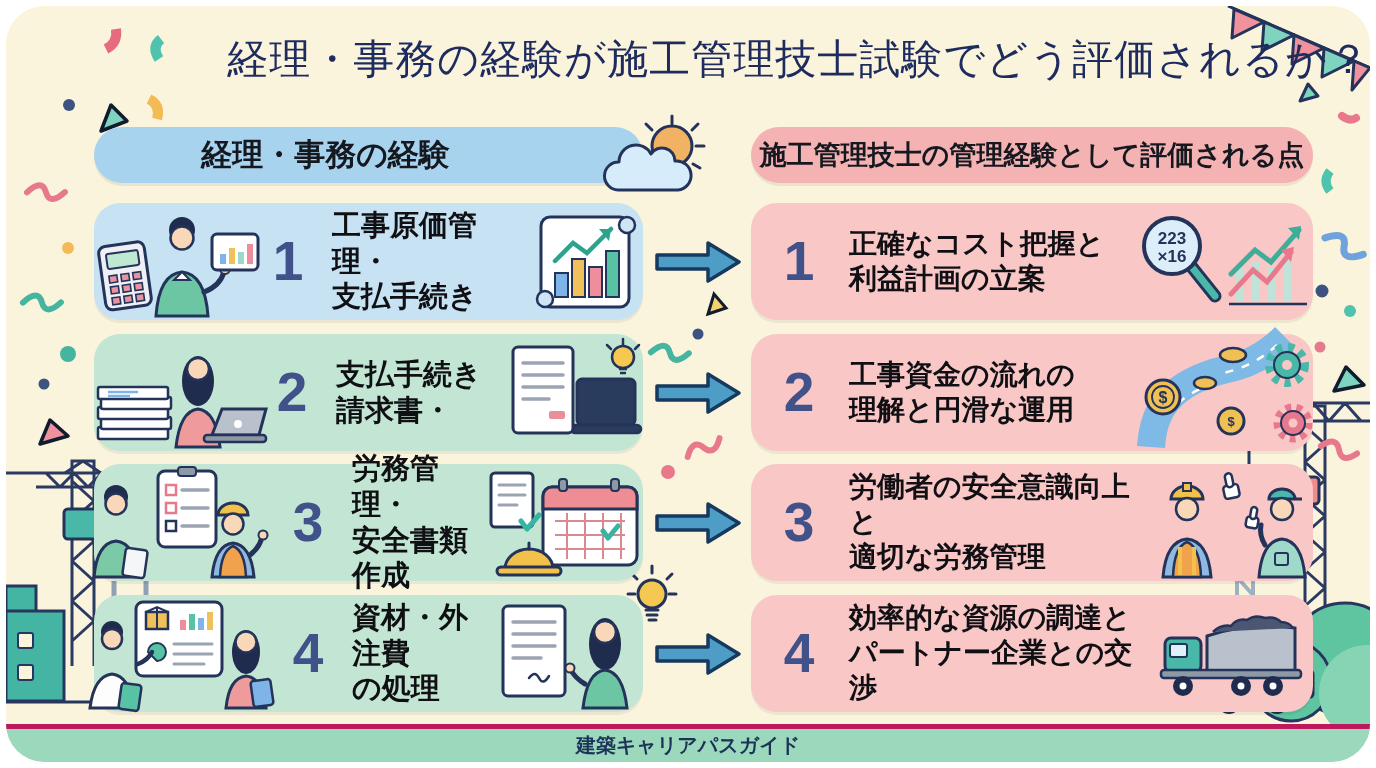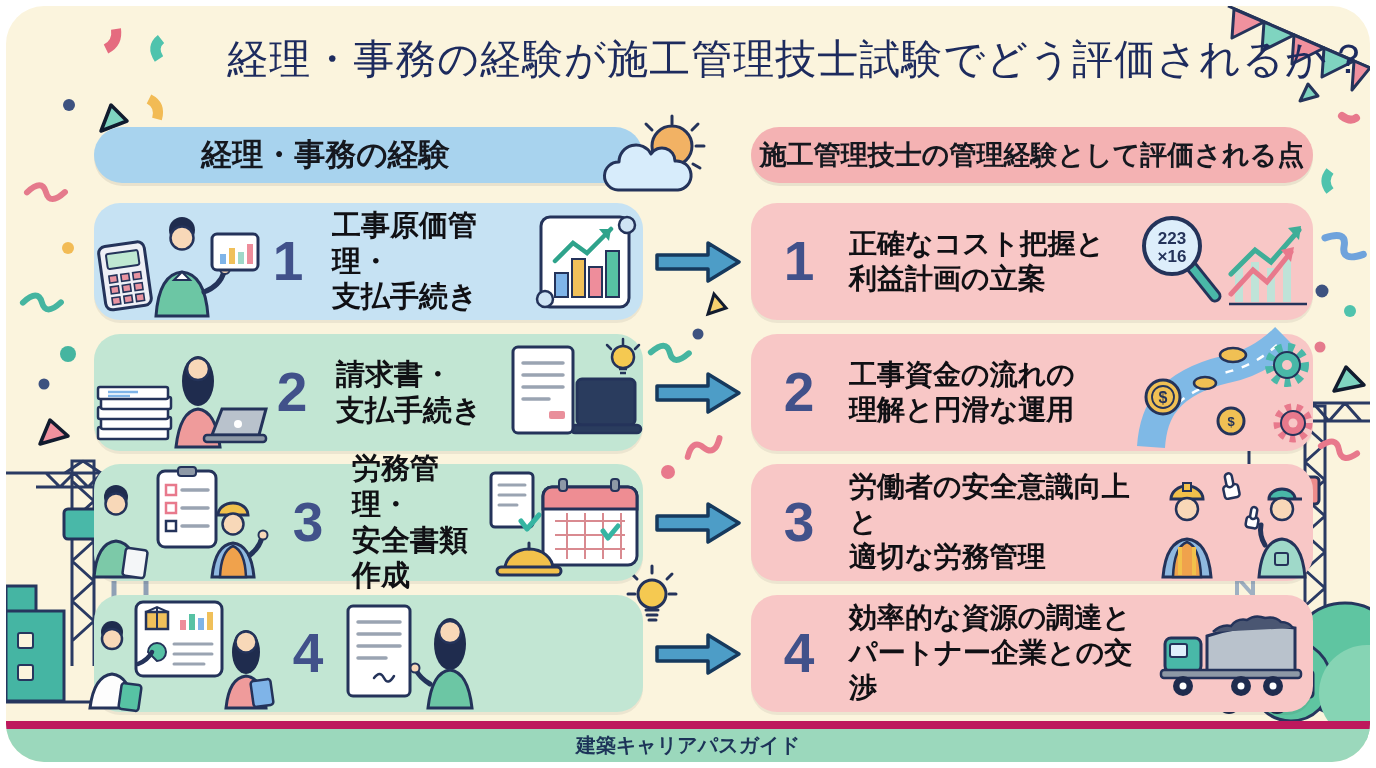--- a/index.html
+++ b/index.html
@@ -24,21 +24,21 @@
   .row-right .num{width:48px;margin:0 12px 0 24px;}
   .txt{font-weight:900;color:#101014;line-height:1.24;flex:1 1 auto;}
   .row-left .txt{font-size:29px;}
   .row-right .txt{font-size:28px;}
   .txt span{display:block;margin-left:14px;}
   .illo{flex:0 0 auto;overflow:visible;}
   .arrow{position:absolute;left:648px;z-index:4;}
   .deco{position:absolute;z-index:2;overflow:visible;}
   .scene{position:absolute;z-index:1;overflow:visible;}
   .footer{position:absolute;left:0;right:0;bottom:0;height:33px;background:#9bd8bc;
-          border-top:8px solid #be185d;display:flex;align-items:center;justify-content:center;
+          border-top:5px solid #be185d;display:flex;align-items:center;justify-content:center;
           font-size:20px;font-weight:900;color:#1c3358;z-index:10;}
 </style>
 </head>
 <body>
 
 <div class="page">
  <div class="card">
 
   <svg class="deco" style="left:45px;top:15px" width="130" height="120">
     <path d="M55,28 q12,-6 10,-20" stroke="#e56b7f" stroke-width="10" fill="none"></path>
@@ -178,22 +178,22 @@
       <path d="M14,53 h30 M14,57 h22" stroke="#7fb4e8" stroke-width="2.5"></path>
       <ellipse cx="104" cy="42" rx="16" ry="25" fill="#1f2c4e"></ellipse>
       <circle cx="104" cy="30" r="11" fill="#f8d8b8" stroke="#24335a" stroke-width="2.5"></circle>
       <path d="M82,108 q4,-36 22,-38 q18,2 22,38 z" fill="#ef9b9b" stroke="#24335a" stroke-width="3"></path>
       <path d="M118,96 l10,-26 h44 l-7,26 z" fill="#b9c2cc" stroke="#24335a" stroke-width="3"></path>
       <circle cx="144" cy="85" r="4" fill="#ffffff"></circle>
       <rect x="110" y="96" width="62" height="7" rx="3" fill="#8e99a6" stroke="#24335a" stroke-width="2.5"></rect>
     </svg>
     <div class="num">2</div>
     <div class="txt">
+      <span>支払手続き</span>
       <span>請求書・</span>
-      <span>支払手続き</span>
     </div>
     <svg class="illo" width="150" height="108">
       <rect x="84" y="40" width="58" height="46" rx="5" fill="#2a3c5e" stroke="#24335a" stroke-width="3"></rect>
       <rect x="78" y="86" width="70" height="8" rx="4" fill="#2a3c5e" stroke="#24335a" stroke-width="2.5"></rect>
       <rect x="20" y="8" width="60" height="86" rx="5" fill="#ffffff" stroke="#24335a" stroke-width="3"></rect>
       <g stroke="#9aa4b2" stroke-width="3.5" stroke-linecap="round">
         <line x1="30" y1="24" x2="70" y2="24"></line>
             <line x1="30" y1="36" x2="70" y2="36"></line>
         <line x1="30" y1="48" x2="70" y2="48"></line>
             <line x1="30" y1="60" x2="56" y2="60"></line>
@@ -288,20 +288,24 @@
       <circle cx="18" cy="39" r="10" fill="#f8d8b8" stroke="#24335a" stroke-width="2.5"></circle>
       <path d="M-4,108 q4,-32 22,-34 q18,2 22,34 z" fill="#fdfdfd" stroke="#24335a" stroke-width="3"></path>
       <rect x="26" y="84" width="20" height="26" rx="3" fill="#57c2a4" stroke="#24335a" stroke-width="2.5" transform="rotate(8 36 97)"></rect>
       <path d="M44,64 q10,-4 14,-12" stroke="#24335a" stroke-width="4.5" fill="none" stroke-linecap="round"></path>
       <ellipse cx="152" cy="52" rx="14" ry="22" fill="#1f2c4e"></ellipse>
       <circle cx="152" cy="42" r="10.5" fill="#f8d8b8" stroke="#24335a" stroke-width="2.5"></circle>
       <path d="M132,108 q3,-30 20,-32 q17,2 20,32 z" fill="#ef9b9b" stroke="#24335a" stroke-width="3"></path>
       <rect x="158" y="80" width="20" height="26" rx="3" fill="#7fb4e8" stroke="#24335a" stroke-width="2.5" transform="rotate(-8 168 93)"></rect>
     </svg>
     <div class="num">4</div>
+    <div class="txt">
+      <span>資材・外注費</span>
+      <span>の処理</span>
+    </div>
     <svg class="illo" width="150" height="108">
       <rect x="10" y="6" width="62" height="90" rx="5" fill="#ffffff" stroke="#24335a" stroke-width="3"></rect>
       <g stroke="#9aa4b2" stroke-width="3.5" stroke-linecap="round">
         <line x1="20" y1="22" x2="62" y2="22"></line>
             <line x1="20" y1="34" x2="62" y2="34"></line>
         <line x1="20" y1="46" x2="62" y2="46"></line>
             <line x1="20" y1="58" x2="48" y2="58"></line>
       </g>
       <path d="M36,78 q6,-8 10,0 q4,8 10,-2" stroke="#24335a" stroke-width="2.5" fill="none" stroke-linecap="round"></path>
       <ellipse cx="112" cy="44" rx="16" ry="26" fill="#1f2c4e"></ellipse>

